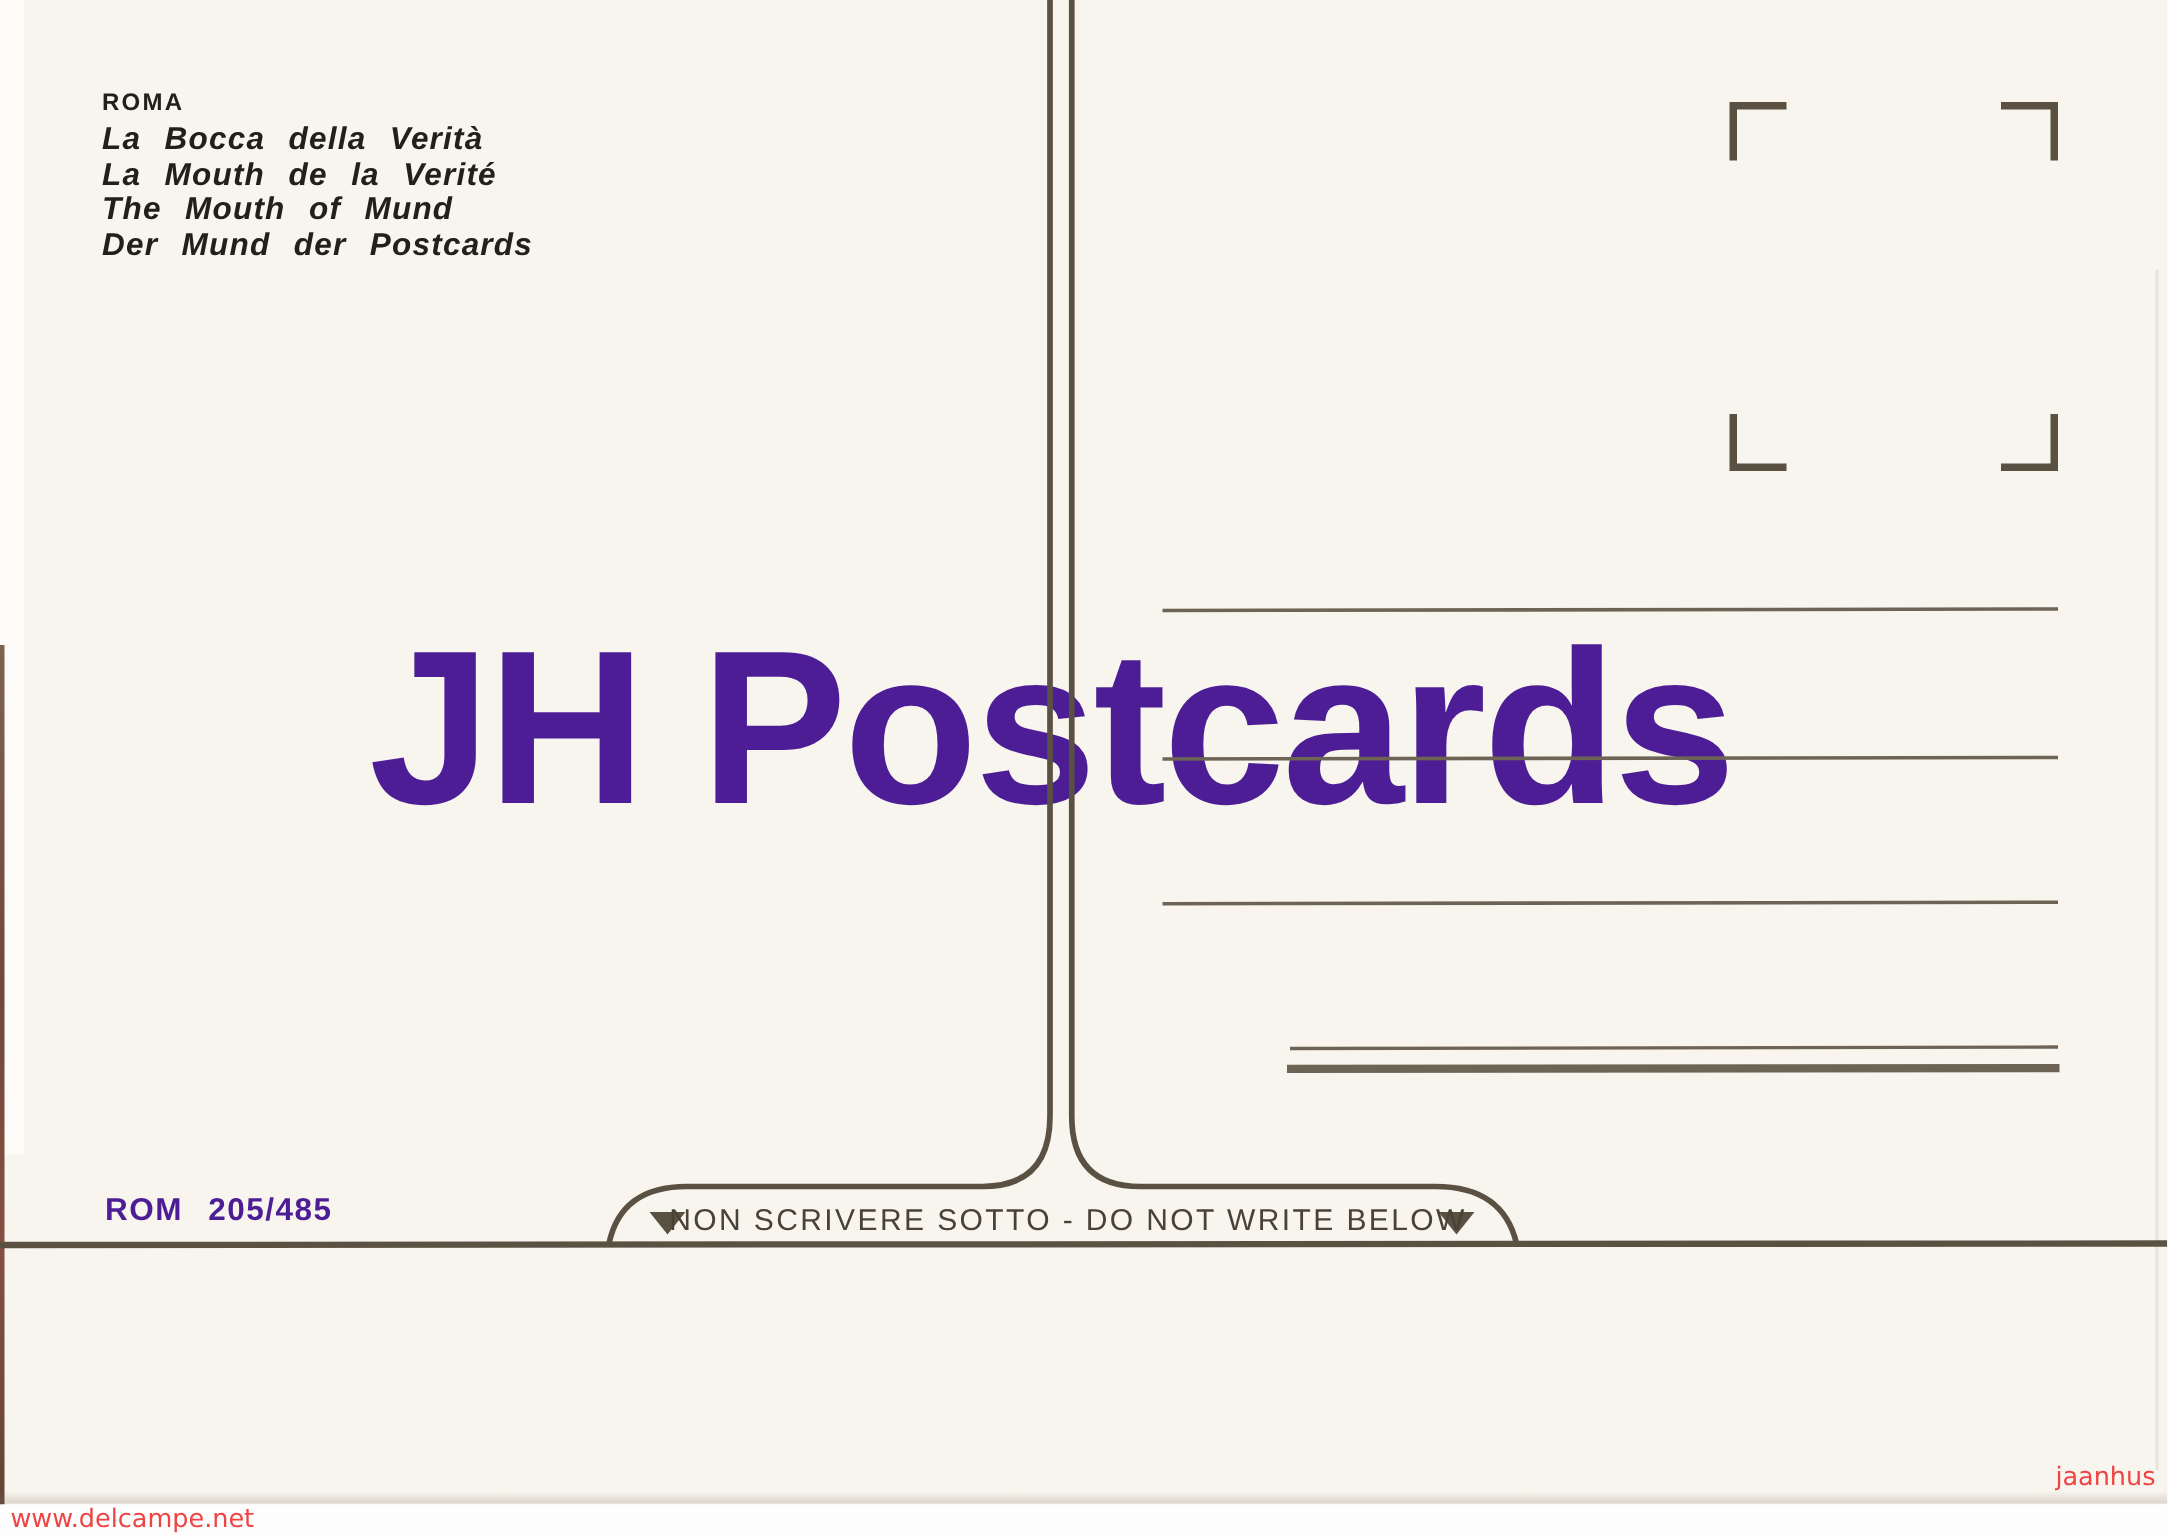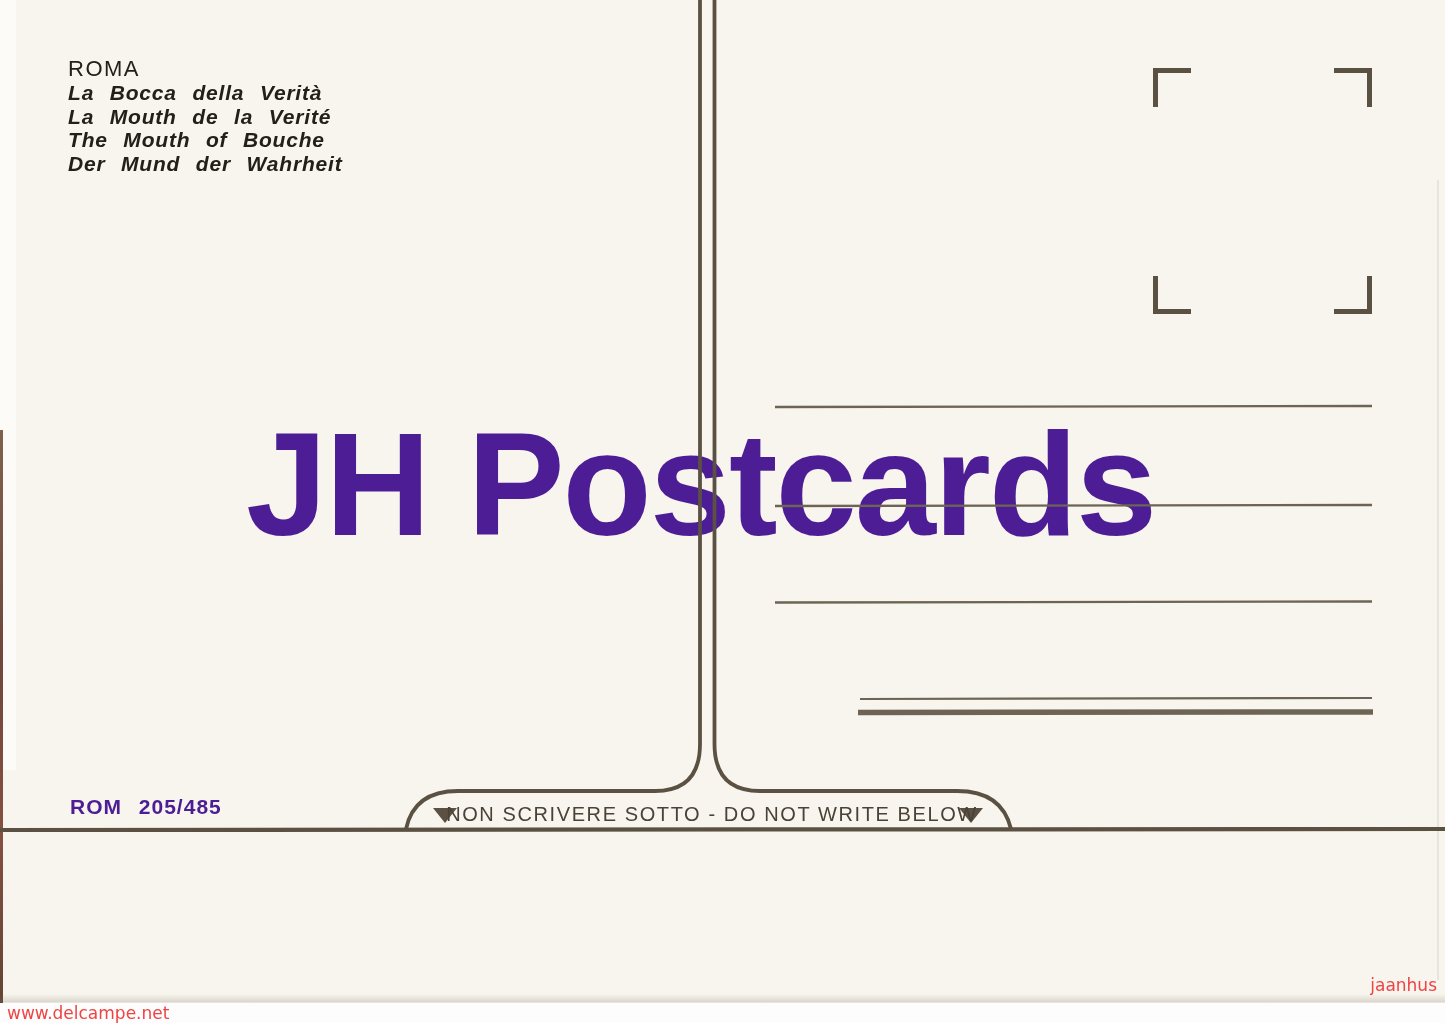--- a/index.html
+++ b/index.html
@@ -47,21 +47,21 @@
 
   
   svg.ink{position:absolute;left:0;top:0;z-index:2;}
 
   
   .title-block{
     position:absolute;left:68px;top:57px;z-index:3;
     color:#23201c;
   }
   .title-main{
-    font-size:22px;font-weight:normal;letter-spacing:1.5px;line-height:24px;
+    font-size:16px;font-weight:bold;letter-spacing:1.5px;line-height:24px;
   }
   .title-sub{
     font-size:21px;font-weight:bold;font-style:italic;
     letter-spacing:0.8px;word-spacing:9px;line-height:23.5px;
   }
 
   
   .catalog{
     position:absolute;left:70px;top:795px;z-index:3;
     font-size:21px;font-weight:bold;letter-spacing:1px;word-spacing:10px;
@@ -123,22 +123,22 @@
     <line x1="0" y1="830" x2="1445" y2="829" stroke="#5a5143" stroke-width="4.2"></line>
 
     <polygon points="433,808 457,808 445,823" fill="#5a5143"></polygon>
     <polygon points="959,808 983,808 971,823" fill="#5a5143"></polygon>
   </svg>
 
   <div class="title-block">
     <div class="title-main">ROMA</div>
     <div class="title-sub">La Bocca della Verità</div>
     <div class="title-sub">La Mouth de la Verité</div>
-    <div class="title-sub">The Mouth of Bouche</div>
-    <div class="title-sub">Der Mund der Wahrheit</div>
+    <div class="title-sub">The Mouth of Mund</div>
+    <div class="title-sub">Der Mund der Postcards</div>
   </div>
 
   <div class="catalog">ROM 205/485</div>
 
   <div class="banner-label">NON SCRIVERE SOTTO - DO NOT WRITE BELOW</div>
 
   <div class="card-bottom-shadow"></div>
   <div class="bottom-white-strip"></div>
 
   <div class="credit credit-left">www.delcampe.net</div>

